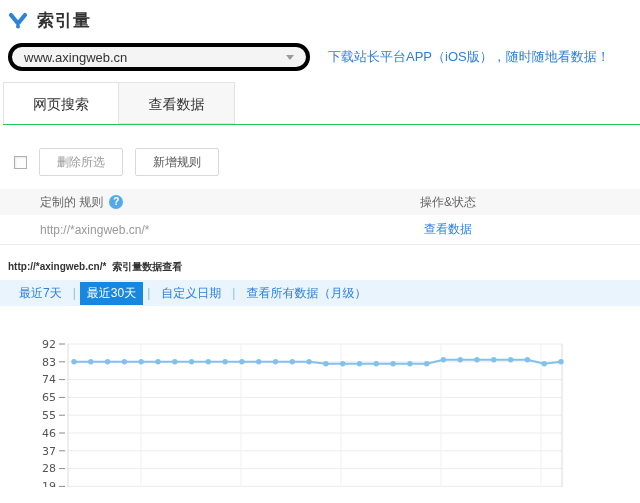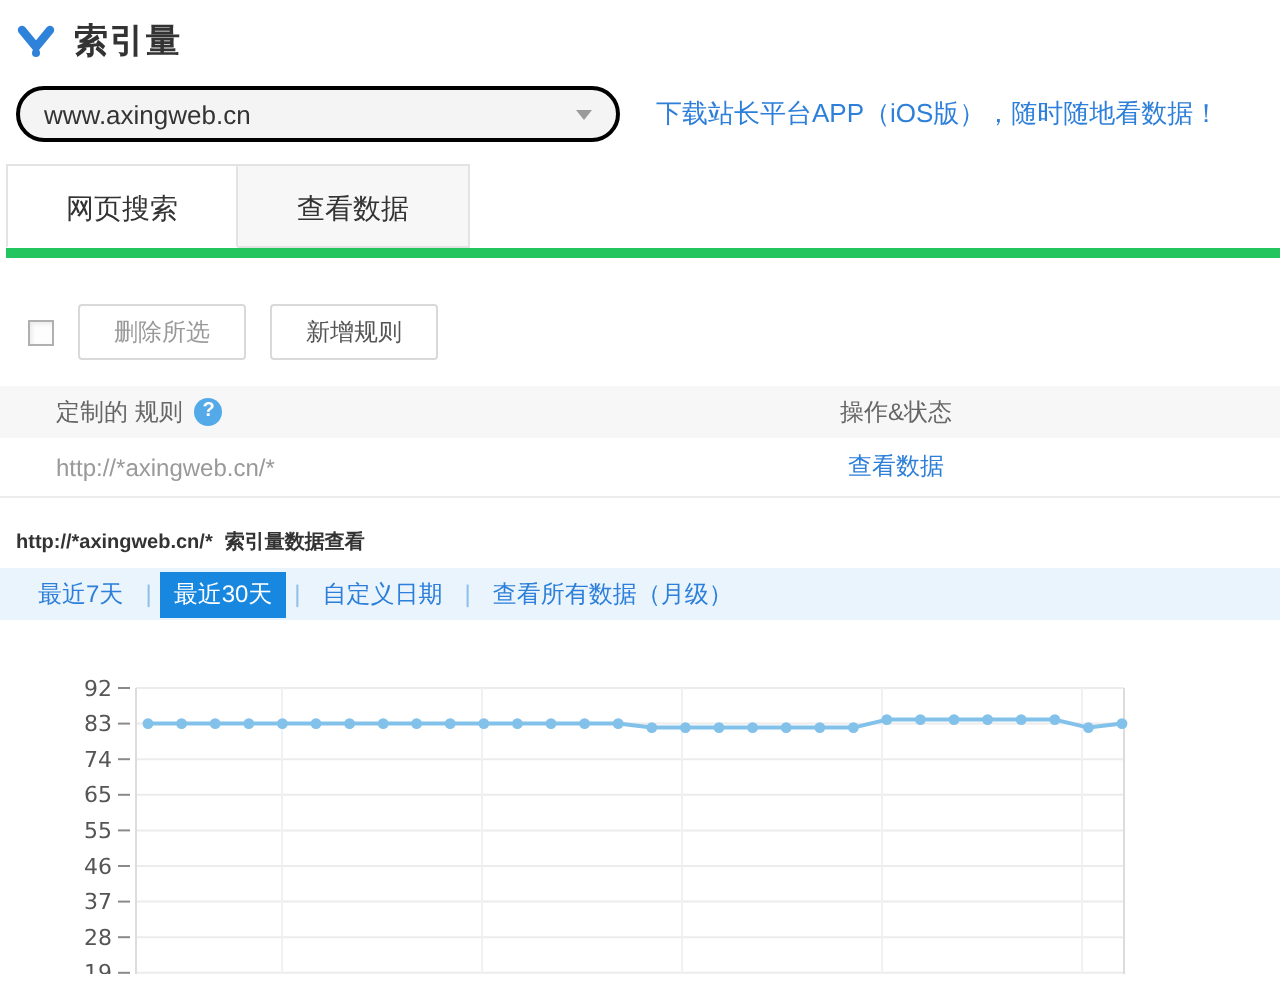--- a/index.html
+++ b/index.html
@@ -9,49 +9,49 @@
   .page { width: 640px; height: 503px; position: relative; background: #fff; }
 
   
   .header { display: flex; align-items: center; gap: 9px; padding: 9px 0 0 8px; }
   .header .logo { width: 20px; height: 18px; display: inline-flex; }
   .page-title { font-size: 17px; font-weight: bold; color: #333; letter-spacing: 1px; }
 
   
   .site-row { display: flex; align-items: center; margin-top: 11px; }
   .site-select { margin-left: 8px; width: 302px; height: 28px; background: #f4f4f4;
-    border: 2px solid #000000; border-radius: 14px; display: flex; align-items: center;
+    border: 4px solid #000000; border-radius: 14px; display: flex; align-items: center;
     justify-content: space-between; padding: 0 12px; font-size: 13px; color: #333; cursor: pointer; }
   .caret { width: 0; height: 0; border-left: 4px solid transparent; border-right: 4px solid transparent;
     border-top: 5px solid #9a9a9a; }
   .promo-link { margin-left: 18px; font-size: 13px; color: #2d7fd9; text-decoration: none; cursor: pointer; }
 
   
-  .tabs { display: flex; margin-top: 11px; margin-left: 3px; border-bottom: 5px solid #22c55e; }
+  .tabs { display: flex; margin-top: 11px; margin-left: 3px; border-bottom: 1px solid #22c55e; }
   .tab { width: 116px; height: 42px; line-height: 42px; text-align: center; font-size: 14px;
     color: #333; cursor: pointer; }
   .tab.active { background: #fff; border: 1px solid #e3e3e3; border-bottom: 1px solid #fff;
     margin-bottom: -1px; }
   .tab.inactive { background: #f7f7f7; border: 1px solid #e3e3e3; border-left: none; }
 
   
   .toolbar { display: flex; align-items: center; margin-top: 23px; padding-left: 14px; }
   .checkbox { width: 13px; height: 13px; border: 1px solid #b0b0b0; background: #fdfdfd;
     box-shadow: inset 1px 1px 2px rgba(0,0,0,.08); cursor: pointer; }
   .btn { margin-left: 12px; height: 28px; padding: 0 17px; background: #fff;
     border: 1px solid #d9d9d9; border-radius: 2px; font-size: 12px; color: #555; cursor: pointer;
     font-family: inherit; }
   .btn.secondary { color: #999; }
 
   
   .rules-table { margin-top: 13px; width: 640px; font-size: 12px; }
   .thead { display: flex; align-items: center; height: 26px; background: #f7f7f7; color: #666; }
   .trow { display: flex; align-items: center; height: 30px; background: #fff;
     border-bottom: 1px solid #ededed; }
-  .col-rule { flex: 0 0 55%; padding-left: 28px; display: flex; align-items: center; gap: 6px; }
+  .col-rule { flex: 0 0 55%; padding-left: 40px; display: flex; align-items: center; gap: 6px; }
   .col-action { flex: 0 0 30%; text-align: center; }
   .help-icon { display: inline-block; width: 14px; height: 14px; border-radius: 50%;
     background: #54aae8; color: #fff; font-size: 10px; line-height: 14px; text-align: center;
     font-weight: bold; cursor: pointer; }
   .rule-url { color: #999; }
   .view-link { color: #2d7fd9; text-decoration: none; cursor: pointer; }
 
   
   .section-title { margin: 15px 0 0 8px; font-size: 10px; font-weight: bold; color: #333; }
   .section-title .sep { display: inline-block; width: 6px; }

